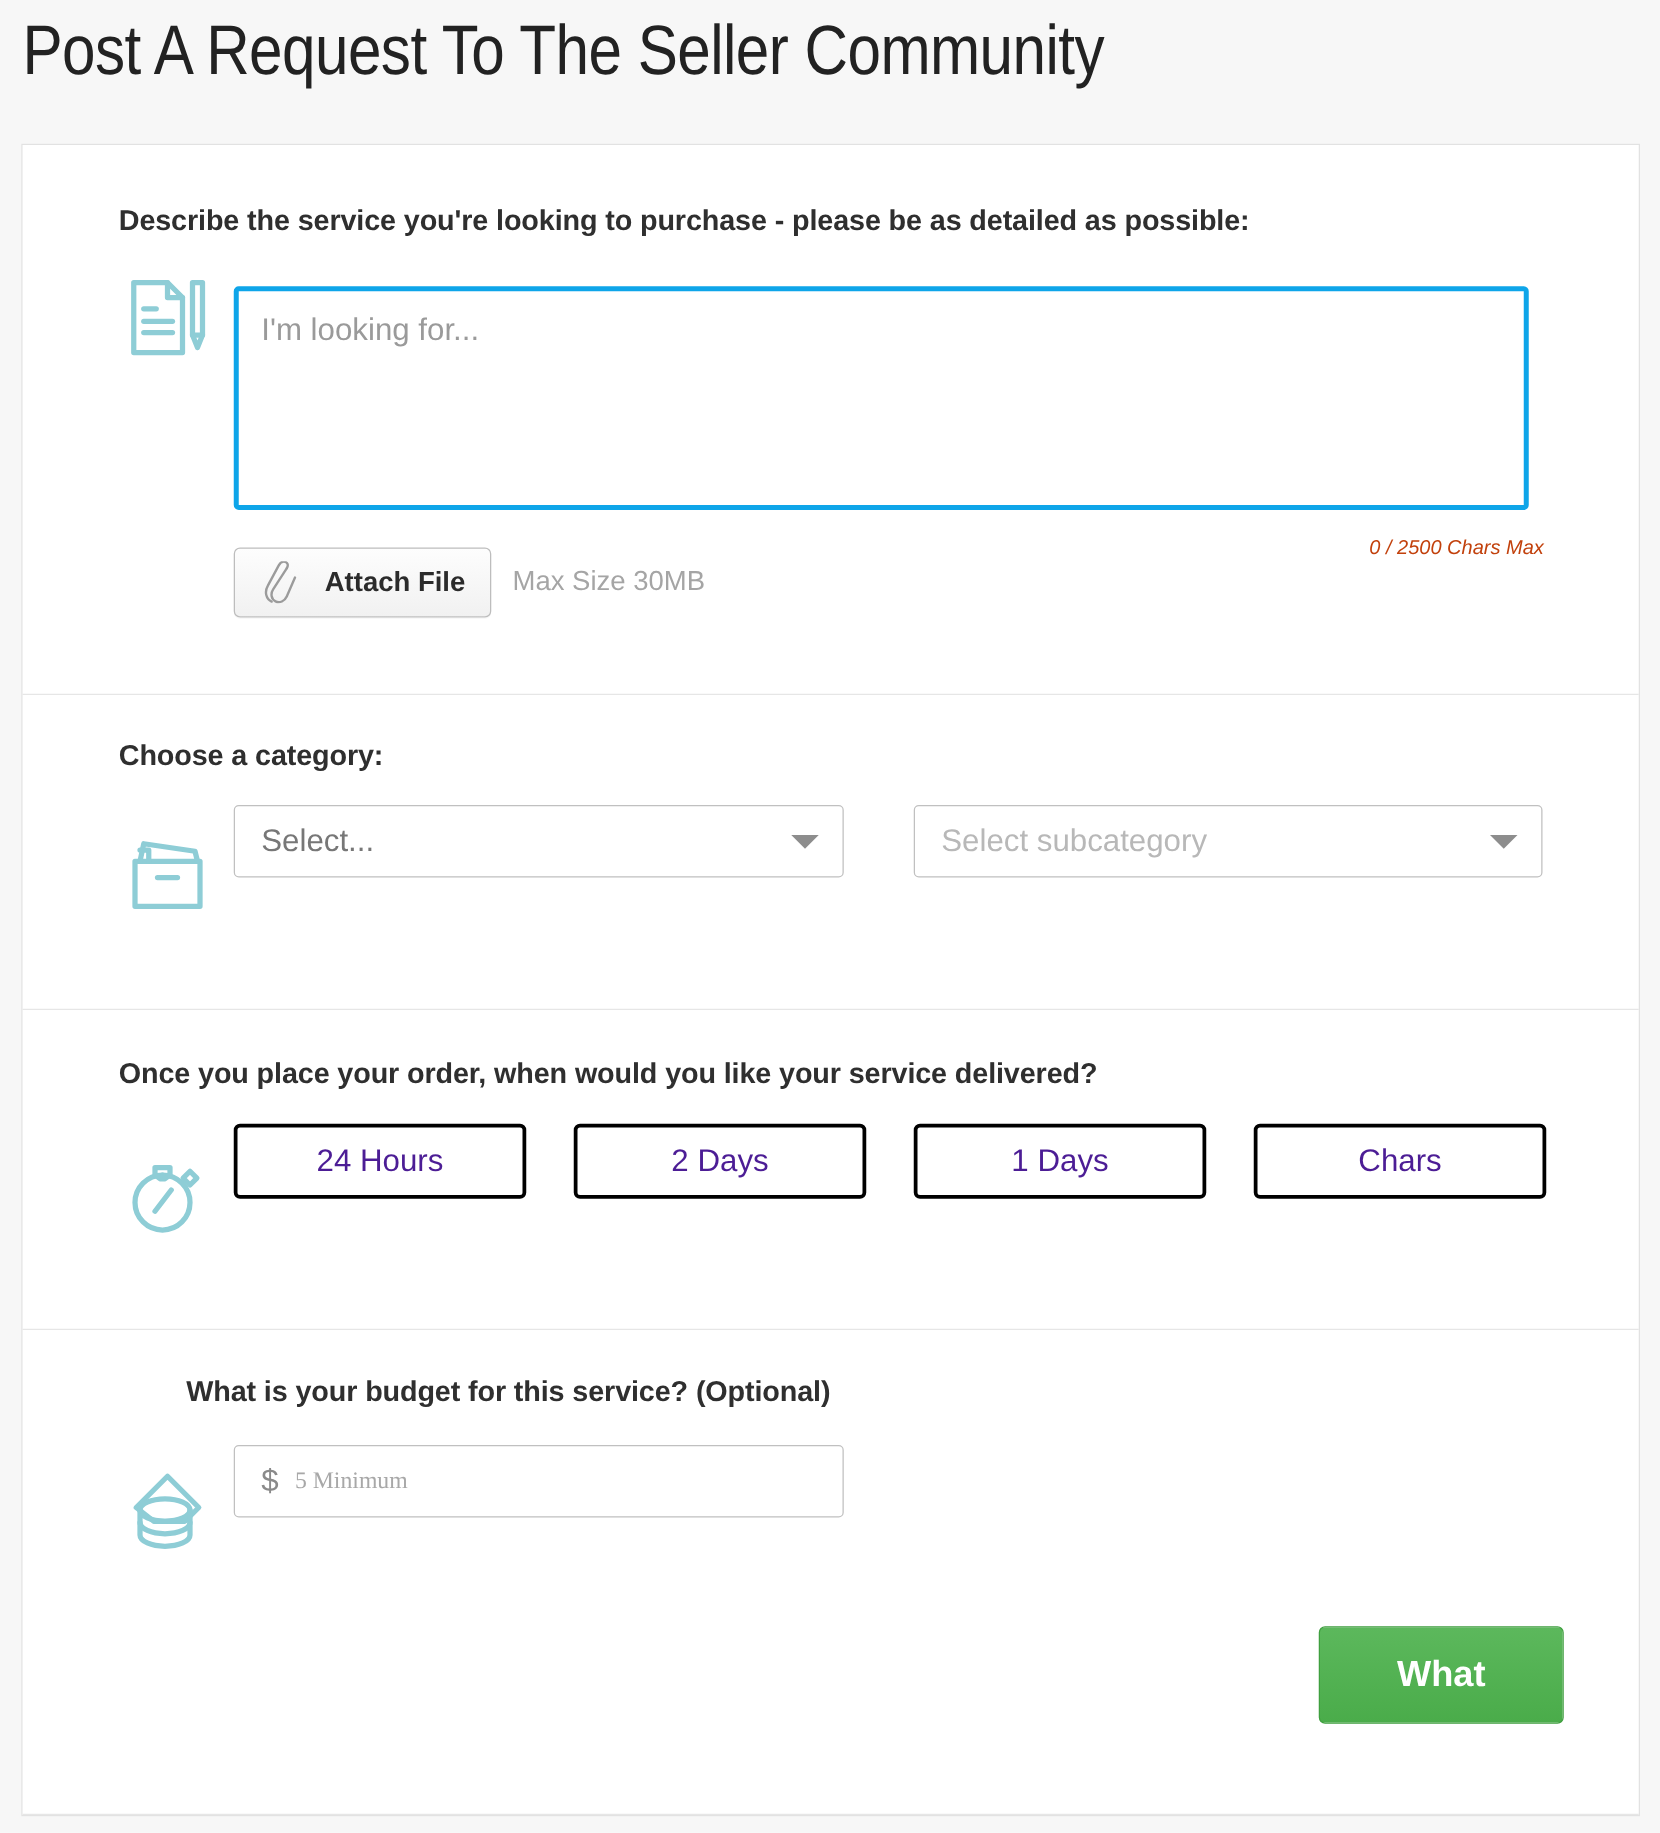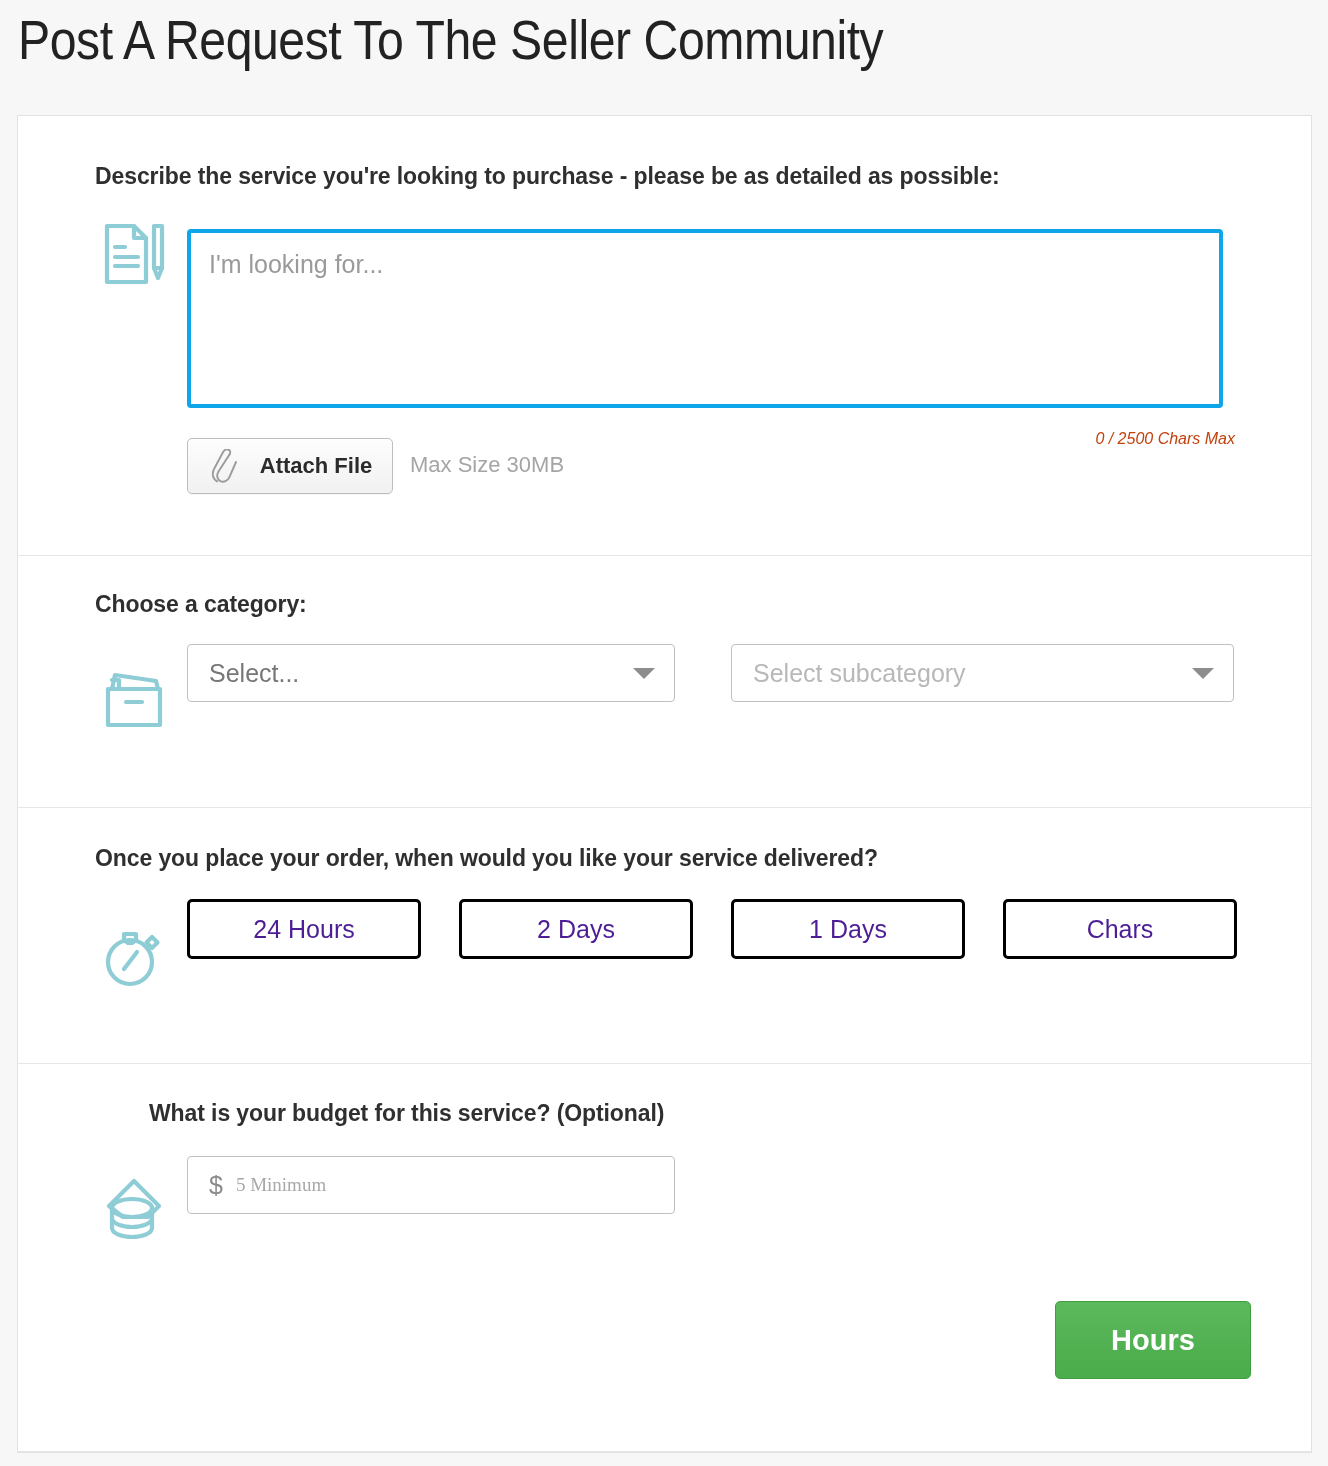--- a/index.html
+++ b/index.html
@@ -284,21 +284,21 @@
     </div>
 
     <div class="section sec-budget">
       <div class="section-label lbl-budget">What is your budget for this service? (Optional)</div>
 
       <div class="budget-field">
         <span class="budget-currency">$</span>
         <input class="budget-input" type="text" placeholder="5 Minimum" style="">
       </div>
 
-      <div class="post-btn">Hours</div>
+      <div class="post-btn">What</div>
     </div>
 
     <div class="row-icon icon-doc">
       <svg viewBox="0 0 66 66" xmlns="http://www.w3.org/2000/svg">
         <g fill="none" stroke="#8ecdd6" stroke-width="4.2" stroke-linejoin="round" stroke-linecap="round">
           <path d="M6 5 H33 L45 17 V61 H6 Z"></path>
           <path d="M33 5 V17 H45"></path>
           <path d="M14 26 H24"></path>
           <path d="M14 36 H37"></path>
           <path d="M14 45 H37"></path>

